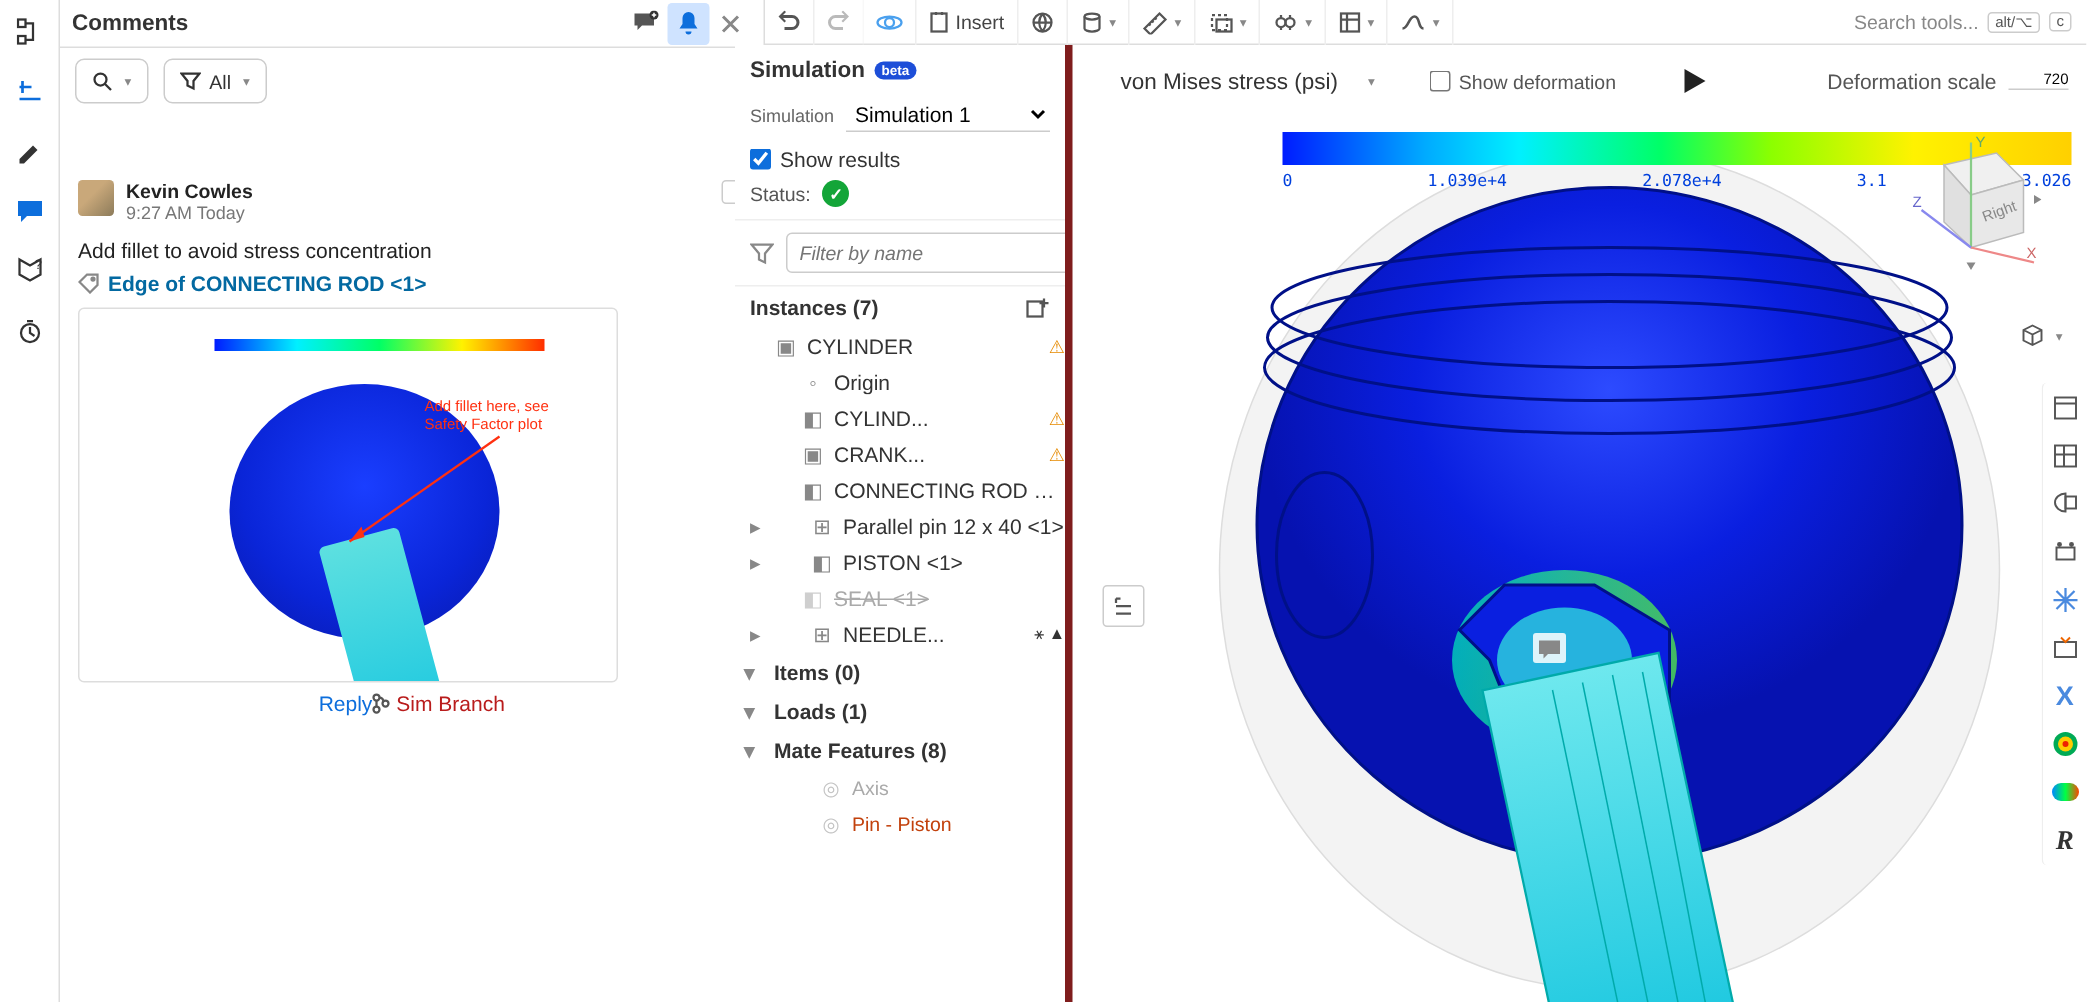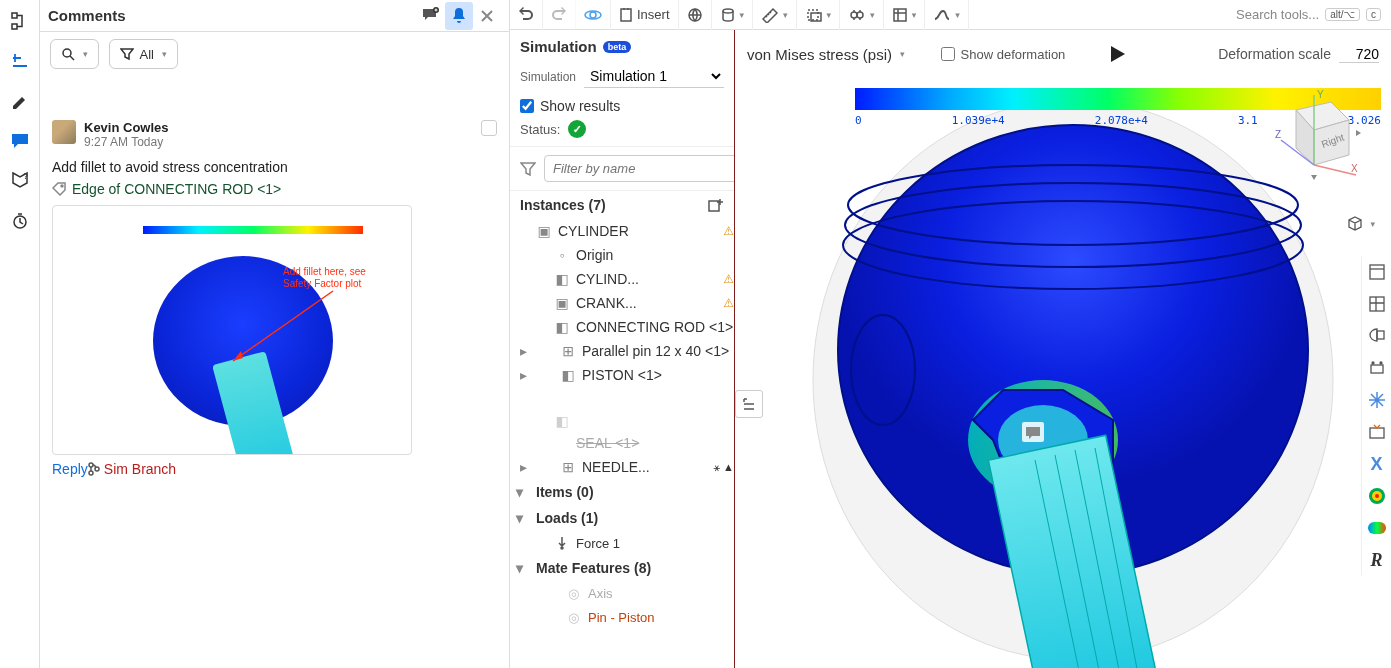--- a/index.html
+++ b/index.html
@@ -15,66 +15,66 @@
 .comments-toolbar { height: 44px; display: flex; align-items: center; gap: 10px; padding: 6px 10px; }
 .pill { border: 1px solid #ccc; border-radius: 6px; height: 30px; display: flex; align-items: center; padding: 0 10px; gap: 6px; cursor: pointer; background: #fff; font-size: 13px; }
 .comment-body { padding: 8px 12px; display: flex; flex-direction: column; margin-top: 36px; }
 .comment-row1 { display: flex; gap: 8px; align-items: flex-start; }
 .avatar { width: 24px; height: 24px; border-radius: 3px; background: linear-gradient(135deg,#c9a87a 40%, #8c7b5a 100%); flex-shrink: 0; }
 .user-meta { flex: 1; }
 .user-name { font-weight: 700; color: #222; }
 .user-time { font-size: 12px; color: #777; }
 .checkbox-empty { width: 16px; height: 16px; border: 1px solid #ccc; border-radius: 3px; cursor: pointer; }
 .comment-text { margin: 10px 0 6px 0; font-size: 14px; color: #222; }
-.ref-link { display: flex; align-items: center; gap: 6px; color: #14532d; font-size: 14px; cursor: pointer; margin-bottom: 8px;}
+.ref-link { display: flex; align-items: center; gap: 6px; color: #0369a1; font-size: 14px; cursor: pointer; margin-bottom: 8px; font-weight: bold;}
 .ref-link .tag-icon { color: #888; }
 .markup-wrap { border: 1px solid #ddd; border-radius: 4px; padding: 6px; width: 360px; height: 250px; margin-bottom: 6px; position: relative; overflow: hidden; }
 .markup-blue { position:absolute; left:100px; top:50px; width:180px; height:170px; border-radius:50%; background: radial-gradient(circle at 50% 40%, #1a3eff 0%, #0a25d8 60%, #0818a8 100%); }
 .markup-rod { position:absolute; left:175px; top:150px; width:55px; height:130px; background: linear-gradient(180deg,#5de0e0,#1dc8e0); transform: rotate(-15deg); border-radius:4px;}
 .markup-bar { position:absolute; left:90px; top:20px; width:220px; height:8px; background: linear-gradient(90deg,#001cff,#00f0ff,#00ff66,#fff200,#ff2e00); }
 .markup-annot { position:absolute; left:230px; top:60px; font-size:10px; color:#ff3010; line-height:1.2;}
 .arrow-svg { position:absolute; left:170px; top:80px; }
 .filename { color: #0d6edc; font-size: 14px; cursor: pointer; margin-bottom: 20px;}
-.comment-footer { display: flex; justify-content: flex-start; align-items: center; }
+.comment-footer { display: flex; justify-content: center; align-items: center; }
 .reply { color: #0d6edc; cursor: pointer; font-size: 14px; }
 .branch { color: #b91c1c; font-size: 14px; display: flex; align-items: center; gap: 4px; }
-.sim-panel { position: absolute; left: 510px; top: 30px; width: 225px; height: 638px; border-right: 1px solid #7f1d1d; background: #fff; overflow-y: auto; }
+.sim-panel { position: absolute; left: 490px; top: 30px; width: 225px; height: 638px; border-right: 5px solid #7f1d1d; background: #fff; overflow-y: auto; }
 .sim-section { padding: 8px 10px; border-bottom: 1px solid #eee; }
 .sim-title { font-size: 15px; font-weight: 700; display: flex; align-items: center; gap: 6px; }
 .beta-badge { background: #1d4ed8; color: #fff; font-size: 9px; padding: 1px 5px; border-radius: 8px; font-weight:700;}
 .sim-select-row { display: flex; align-items: center; gap: 8px; margin: 10px 0; }
 .sim-label { font-size: 12px; color: #666; }
 .sim-select { border: none; border-bottom: 1px solid #ccc; font-size: 14px; padding: 2px 20px 2px 2px; background: transparent; cursor: pointer; flex:1; }
 .check-row { display: flex; align-items: center; gap: 6px; margin: 6px 0; font-size: 14px; }
 .check-row input { width: 14px; height: 14px; accent-color:#0d6edc;}
 .status-row { display: flex; align-items: center; gap: 8px; font-size: 13px; color: #555; }
 .status-ok { width: 18px; height: 18px; border-radius: 50%; background: #13a538; display: flex; align-items: center; justify-content: center; color: #fff; font-size: 11px; font-weight:700;}
 .filter-row { display: flex; align-items: center; gap: 8px; padding: 8px 10px; }
 .filter-input { flex: 1; border: 1px solid #ccc; border-radius: 4px; padding: 5px 8px; font-size: 13px; font-style: italic; color:#888;}
 .inst-header { display: flex; align-items: center; justify-content: space-between; padding: 6px 10px; font-weight: 700; font-size: 14px; border-top:1px solid #eee;}
 .tree { font-size: 14px; }
 .tree-row { display: flex; align-items: center; gap: 6px; padding: 4px 0 4px 10px; cursor: pointer; }
 .tree-row .indent { display:inline-block; }
 .tree-icon { width: 16px; height: 16px; color: #888; display:flex; align-items:center; justify-content:center;}
 .tree-label { flex: 1; white-space: nowrap; overflow: hidden; text-overflow: ellipsis; }
 .warn-icon { color: #e68a00; font-size: 12px; }
-.struck { text-decoration: line-through; color: #aaa; margin-top: 44px; }
+.struck { text-decoration: line-through; color: #aaa; }
 .expand { color: #888; cursor: pointer; width:14px; }
 .section-row { display: flex; align-items: center; gap: 6px; padding: 5px 6px; font-weight: 700; font-size: 14px; cursor: pointer; }
 .top-toolbar { position: absolute; left: 510px; top: 0; right: 0; height: 30px; border-bottom: 1px solid #ddd; background: #fff; display: flex; align-items: center; }
 .tb-btn { height: 46px; padding: 11px 8px; display: flex; align-items: center; gap: 2px; cursor: pointer; color: #444; border-right: 1px solid #eee; font-size: 13px; }
 .drop { font-size: 9px; color: #888; margin-left:2px;}
 .search-tools { margin-left: auto; display: flex; align-items: center; gap: 6px; padding: 0 10px; color: #888; font-size: 13px;}
 .kbd { border: 1px solid #ccc; border-radius: 3px; padding: 0 4px; font-size: 10px; background: #fff; color:#555;}
 .sim-toolbar { position: absolute; left: 735px; top: 30px; right: 0; height: 48px; display: flex; align-items: center; gap: 12px; padding: 0 12px; background: rgba(255,255,255,0.0); z-index:5;}
-.sim-toolbar .stress-select { font-size: 15px; display: flex; align-items: center; gap: 6px; cursor: pointer; font-weight:500;}
+.sim-toolbar .stress-select { font-size: 15px; display: flex; align-items: center; gap: 18px; cursor: pointer; font-weight:500;}
 .sim-toolbar .deform-check { display: flex; align-items: center; gap: 6px; margin-left: 24px; color:#555;}
 .play-btn { margin-left: 30px; cursor: pointer; }
 .deform-scale { margin-left: auto; display: flex; align-items: center; gap: 8px; font-size: 14px; color:#555;}
-.deform-scale input { width: 40px; border: none; border-bottom: 1px solid #ccc; text-align: right; font-size:14px;}
+.deform-scale input { width: 40px; border: none; border-bottom: 1px solid #ccc; text-align: right; font-size:10px;}
 .viewport { position: absolute; left: 735px; top: 30px; right: 0; bottom: 0; background: #fff; overflow:hidden;}
 .viewcube { position: absolute; right: 30px; top: 60px; width: 90px; height: 90px; }
 .legend { position: absolute; left: 120px; top: 58px; right: 10px; height: 60px; }
 .legend-bar { height: 22px; background: linear-gradient(90deg, #001cff 0%, #00aaff 18%, #00f0ff 30%, #00ff66 48%, #8cff00 62%, #fff200 80%, #ffd000 100%); }
 .legend-ticks { display: flex; justify-content: space-between; font-family: monospace; font-size: 11px; color: #0040dd; margin-top: 4px; }
 .piston-svg { position: absolute; left: 0; top: 60px; width: 100%; height: 600px; }
 .right-dock { position: absolute; right: 0; top: 225px; width: 30px; display: flex; flex-direction: column; gap: 10px; align-items: center; background:rgba(255,255,255,0.85); padding:6px 0; border-left:1px solid #eee; border-radius:4px 0 0 4px;}
 .right-dock .dock-btn { width: 22px; height: 22px; cursor: pointer; display:flex; align-items:center; justify-content:center;}
 .float-btn { position: absolute; left: 735px; top: 390px; width: 28px; height: 28px; border: 1px solid #ccc; background: #fff; border-radius: 3px; cursor: pointer; display:flex;align-items:center;justify-content:center; z-index:6;}
 .cube-btn { position:absolute; right:16px; top:185px; display:flex; align-items:center; gap:4px; cursor:pointer; z-index:5;}
@@ -371,30 +371,20 @@
         <span style="font-size:11px;">⚹ ▲</span>
       </div>
   </div>
   <div class="section-row">
       <span class="expand">▾</span>
       <span>Items (0)</span>
     </div>
   <div class="section-row">
       <span class="expand">▾</span>
       <span>Loads (1)</span>
-    </div>
-  <div class="tree-row">
-      <span class="indent" style="width:28px"></span>
-      <span class="tree-icon">
-        <svg width="14" height="14" fill="none" stroke="#555" stroke-width="1.5">
-          <path d="M7 1v9M4 7l3 3 3-3"></path>
-          <circle cx="7" cy="12" r="1" fill="#555"></circle>
-        </svg>
-      </span>
-      <span class="tree-label">Force 1</span>
     </div>
   <div class="section-row">
       <span class="expand">▾</span>
       <span>Mate Features (8)</span>
     </div>
   <div class="tree-row">
       <span class="indent" style="width:40px"></span>
       <span class="tree-icon" style="opacity:0.5">◎</span>
       <span class="tree-label" style="color:#aaa">Axis</span>
     </div>

